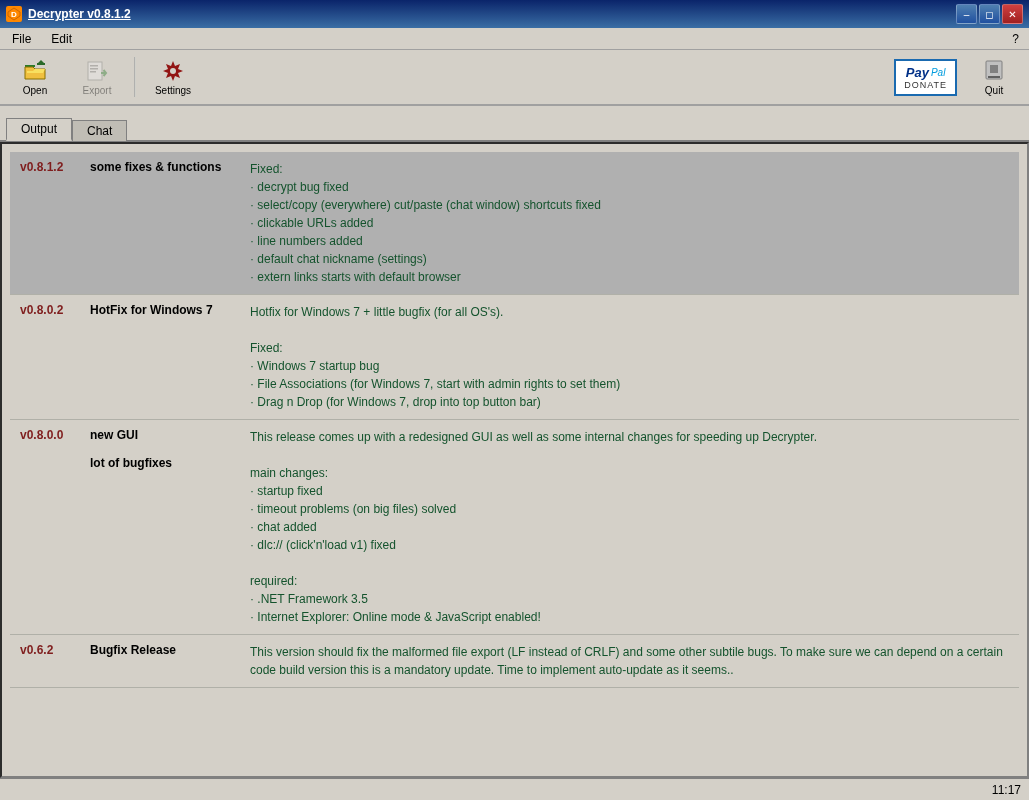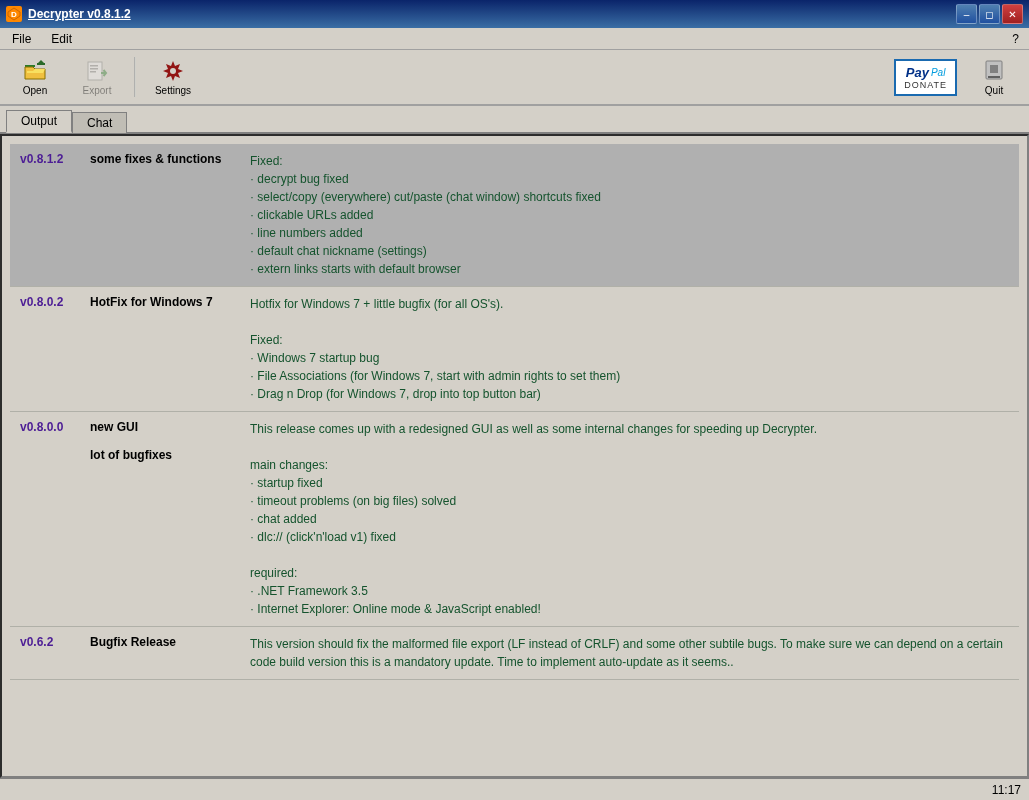--- a/index.html
+++ b/index.html
@@ -137,20 +137,21 @@
       font-size: 10px;
     }
     
     .tab-bar {
       background: #d4d0c8;
       display: flex;
       align-items: flex-end;
       padding: 2px 6px 0;
       border-bottom: 2px solid #808080;
       height: 28px;
+      margin-top: 8px;
     }
     .tab {
       padding: 3px 14px;
       border: 1px solid #808080;
       border-bottom: none;
       background: #c0bdb5;
       cursor: pointer;
       font-size: 12px;
       position: relative;
       top: 1px;
@@ -190,21 +191,21 @@
       background: #b0b0b0;
     }
     .version-row td {
       padding: 8px 10px;
       vertical-align: top;
       font-size: 12px;
     }
     .ver-num {
       white-space: nowrap;
       font-weight: bold;
-      color: #4c1d95;
+      color: #7f1d1d;
       min-width: 70px;
     }
     .ver-title {
       font-weight: bold;
       min-width: 160px;
       max-width: 160px;
     }
     .ver-desc {
       color: #14532d;
       line-height: 1.5;

